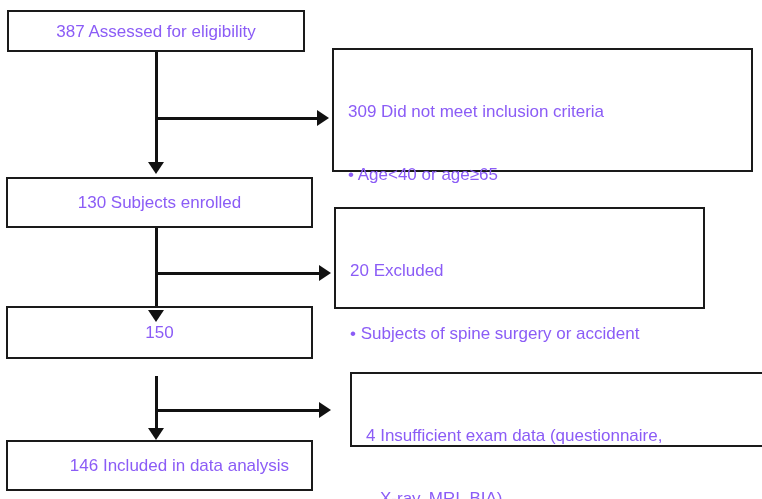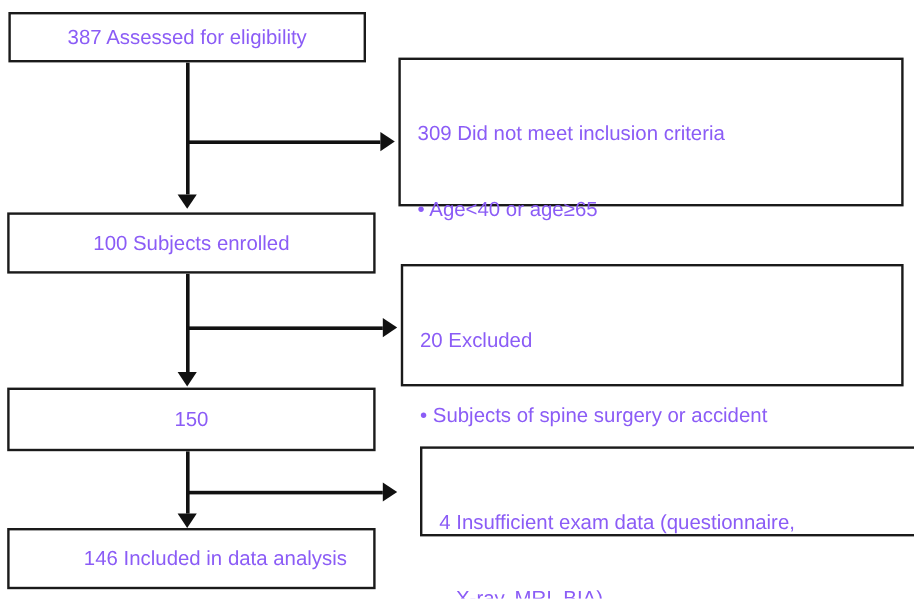--- a/index.html
+++ b/index.html
@@ -99,41 +99,41 @@
   <div class="arrow arrow-down" style="left:148px; top:428px;"></div>
 
   <div class="conn conn-h" style="left:155px; top:409px; width:164px;"></div>
   <div class="arrow arrow-right" style="left:319px; top:402px;"></div>
 
   <div class="node main" style="left:7px; top:10px; width:298px; height:42px;">
     <span class="node-text">387 Assessed for eligibility</span>
   </div>
 
   <div class="node main" style="left:6px; top:177px; width:307px; height:51px;">
-    <span class="node-text">100 Subjects enrolled</span>
+    <span class="node-text">130 Subjects enrolled</span>
   </div>
 
-  <div class="node main" style="left:6px; top:323px; width:307px; height:53px;">
+  <div class="node main" style="left:6px; top:306px; width:307px; height:53px;">
     <span class="node-text">150</span>
   </div>
 
   <div class="node main" style="left:6px; top:440px; width:307px; height:51px;padding-left:40px;">
     <span class="node-text">146 Included in data analysis</span>
   </div>
 
   <div class="node side" style="left:332px; top:48px; width:421px; height:124px;">
     <div class="node-text">
       <span class="bullet-line">309 Did not meet inclusion criteria</span>
       <span class="bullet-line">• Age&lt;40 or age≥65</span>
       <span class="bullet-line">• Not engaging in fishery currently</span>
       <span class="bullet-line">• Fishery career&lt;3 years</span>
     </div>
   </div>
 
-  <div class="node side" style="left:334px; top:220px; width:419px; height:102px;">
+  <div class="node side" style="left:334px; top:207px; width:371px; height:102px;">
     <div class="node-text">
       <span class="bullet-line">20 Excluded</span>
       <span class="bullet-line">• Subjects of spine surgery or accident</span>
       <span class="bullet-line">• Presence of spinal tumor or fracture</span>
     </div>
   </div>
 
   <div class="node side" style="left:350px; top:372px; width:419px; height:75px;">
     <div class="node-text">
       <span class="bullet-line">4 Insufficient exam data (questionnaire,</span>

